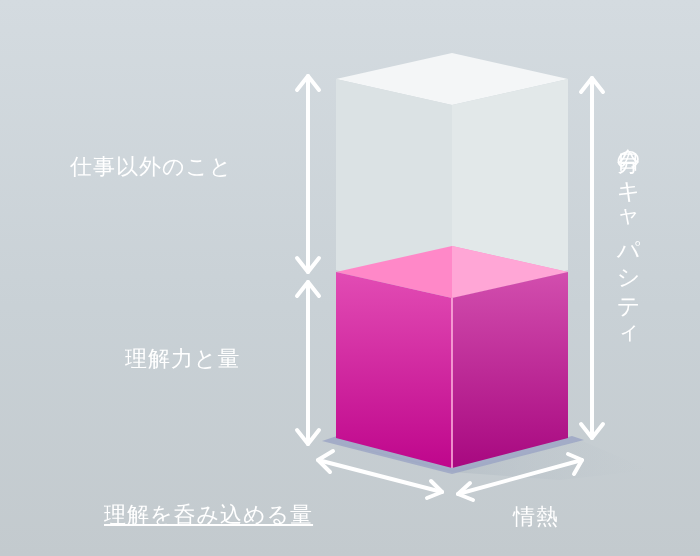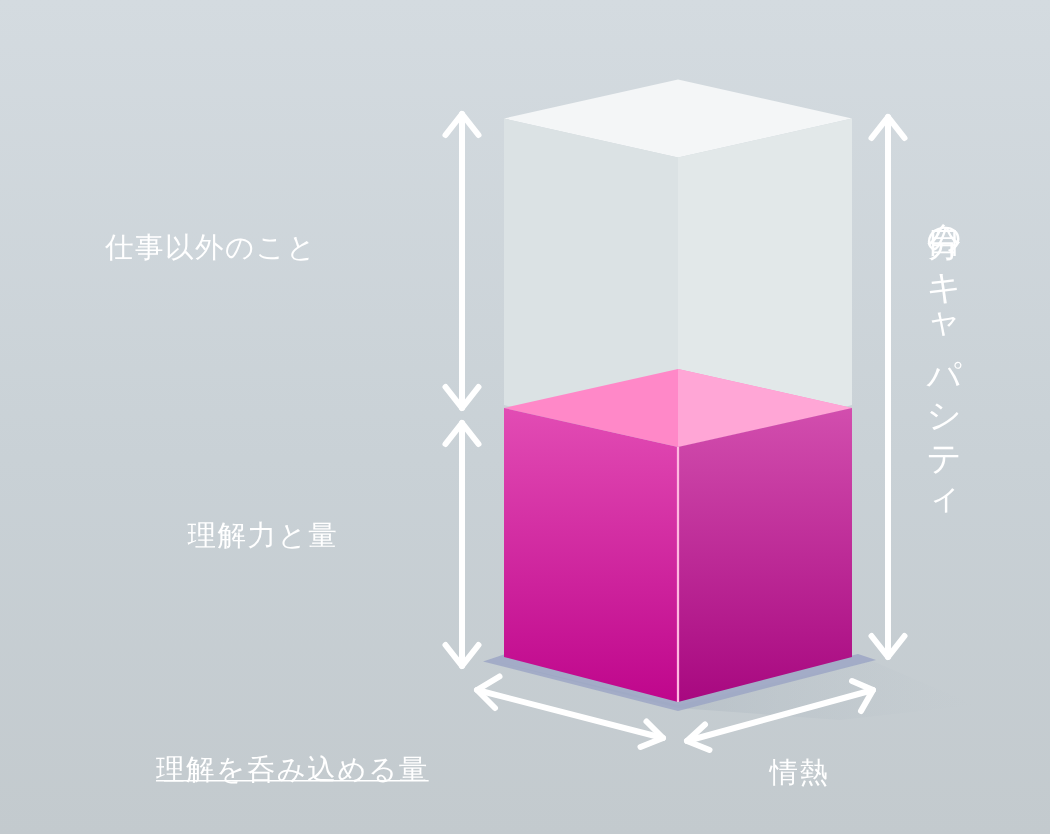--- a/index.html
+++ b/index.html
@@ -3,21 +3,21 @@
 <meta charset="utf-8">
 <style>
   html, body { margin: 0; padding: 0; }
   body {
     width: 700px; height: 556px; overflow: hidden; position: relative;
     background: linear-gradient(180deg, #d4dbe0 0%, #c9d1d6 55%, #c3cace 100%);
     font-family: "DejaVu Sans", "Liberation Sans", sans-serif;
   }
   .diagram { position: absolute; left: 0; top: 0; width: 700px; height: 556px; }
   .label {
-    position: absolute; color: #ffffff; font-size: 19px; letter-spacing: 1px;
+    position: absolute; color: #ffffff; font-size: 22px; letter-spacing: 1px;
     white-space: nowrap; line-height: 1;
   }
   .label-vertical {
     position: absolute; color: #ffffff; font-size: 23px;
     writing-mode: vertical-rl; letter-spacing: 3px; line-height: 1;
   }
 </style>
 </head>
 <body>
 
@@ -88,14 +88,14 @@
         <polyline points="470,483 458,494 473,500"></polyline>
         <polyline points="568,454 582,460 574,474"></polyline>
       </g>
     </g>
   </svg>
 
   <div class="label" style="left:70px; top:156px;">仕事以外のこと</div>
   <div class="label" style="left:125px; top:348px;">理解力と量</div>
   <div class="label-vertical" style="left:617px; top:130px;">自分のキャパシティ</div>
   <div class="label" style="left:104px; top:504px;text-decoration:underline;">理解を呑み込める量</div>
-  <div class="label" style="left:513px; top:506px;">情熱</div>
+  <div class="label" style="left:513px; top:506px;font-family:Liberation Serif, serif;">情熱</div>
 </div>
 
 </body></html>

